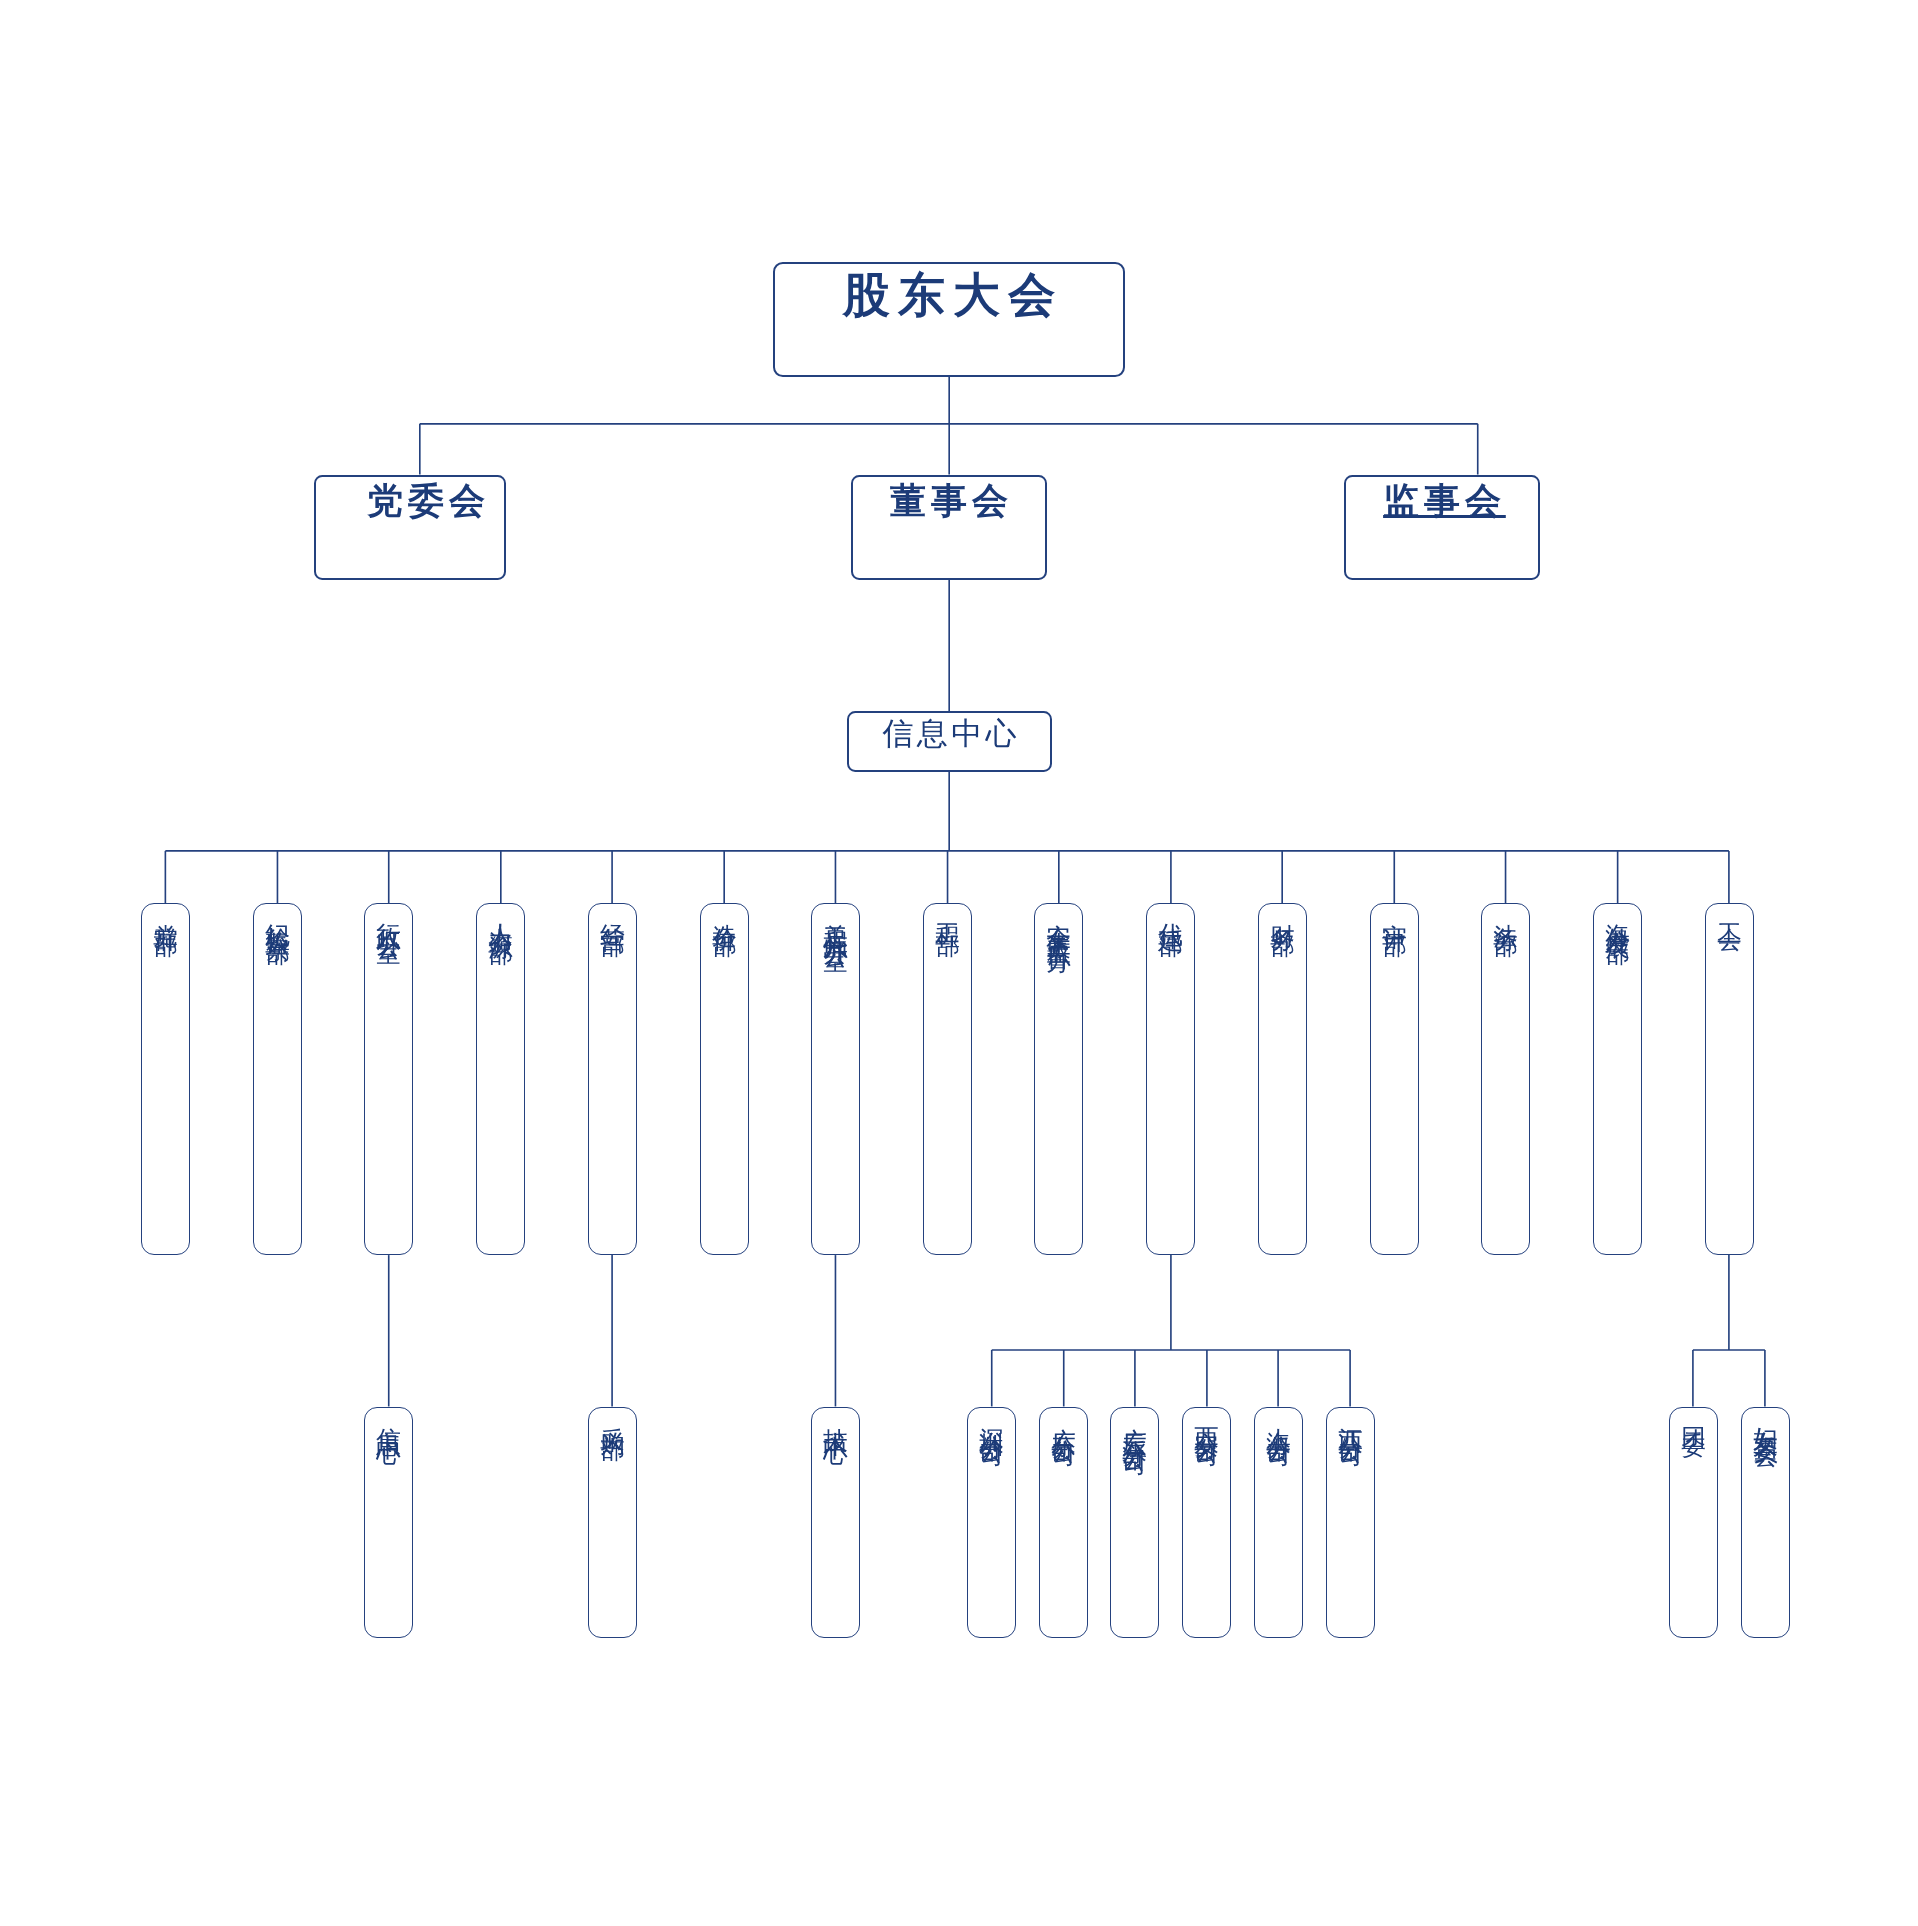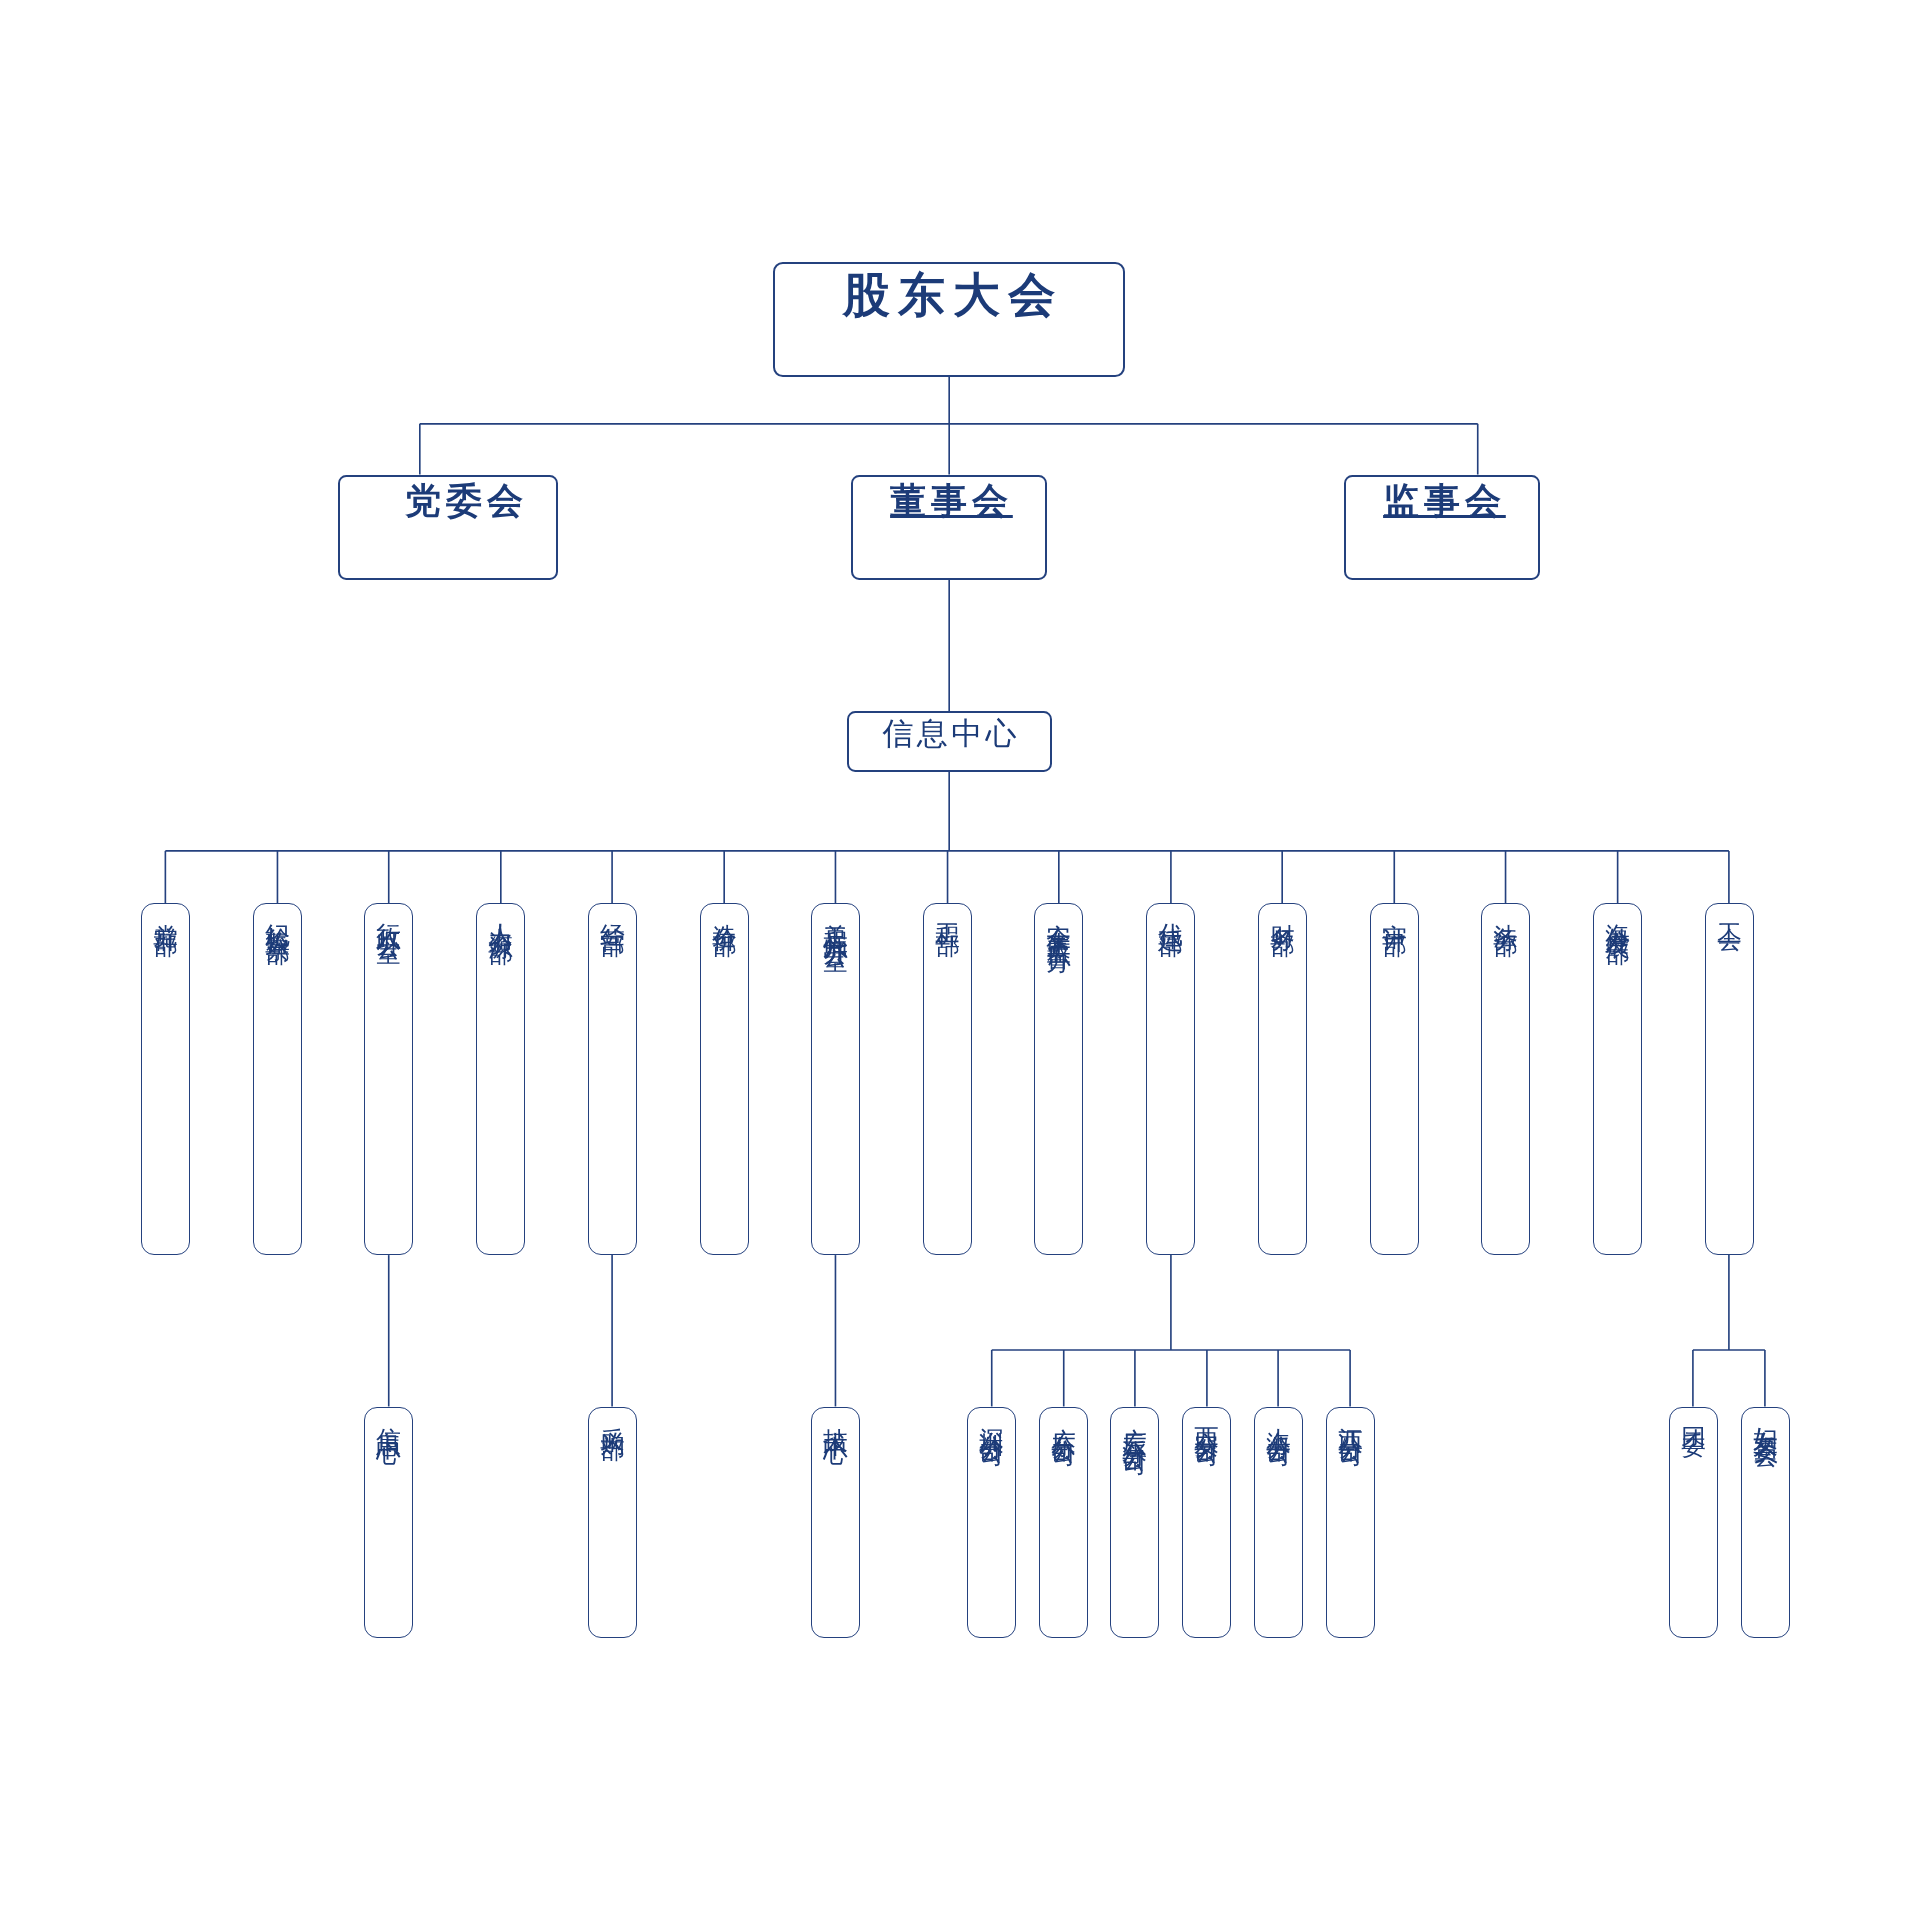--- a/index.html
+++ b/index.html
@@ -60,24 +60,24 @@
       <line x1="1977" y1="1040" x2="1977" y2="1104" stroke="#24417e" stroke-width="2"></line>
       <line x1="2113" y1="1040" x2="2113" y2="1104" stroke="#24417e" stroke-width="2"></line>
       <line x1="2113" y1="1534" x2="2113" y2="1650" stroke="#24417e" stroke-width="2"></line>
       <line x1="2069" y1="1650" x2="2157" y2="1650" stroke="#24417e" stroke-width="2"></line>
       <line x1="2069" y1="1650" x2="2069" y2="1719" stroke="#24417e" stroke-width="2"></line>
       <line x1="2157" y1="1650" x2="2157" y2="1719" stroke="#24417e" stroke-width="2"></line>
     </svg>
 <div class="node root" style="left: 773px; top: 262px; width: 352px; height: 115px;">
       <span>股东大会</span>
     </div>
-    <div class="node lvl2" style="left: 338px; top: 475px; width: 220px; height: 105px; padding-left: 32px;">
+    <div class="node lvl2" style="left: 314px; top: 475px; width: 192px; height: 105px; padding-left: 32px;">
       <span>党委会</span>
     </div>
-    <div class="node lvl2" style="left: 851px; top: 475px; width: 196px; height: 105px; text-decoration: underline;">
+    <div class="node lvl2" style="left: 851px; top: 475px; width: 196px; height: 105px;">
       <span>董事会</span>
     </div>
     <div class="node lvl2" style="left: 1344px; top: 475px; width: 196px; height: 105px; text-decoration: underline;">
       <span>监事会</span>
     </div>
     <div class="node mgmt" style="left: 847px; top: 711px; width: 205px; height: 61px;">
       <span>信息中心</span>
     </div>
     <div class="node vbox" style="left: 141px; top: 903px; width: 49px; height: 352px;">
       <span>党群部</span>

